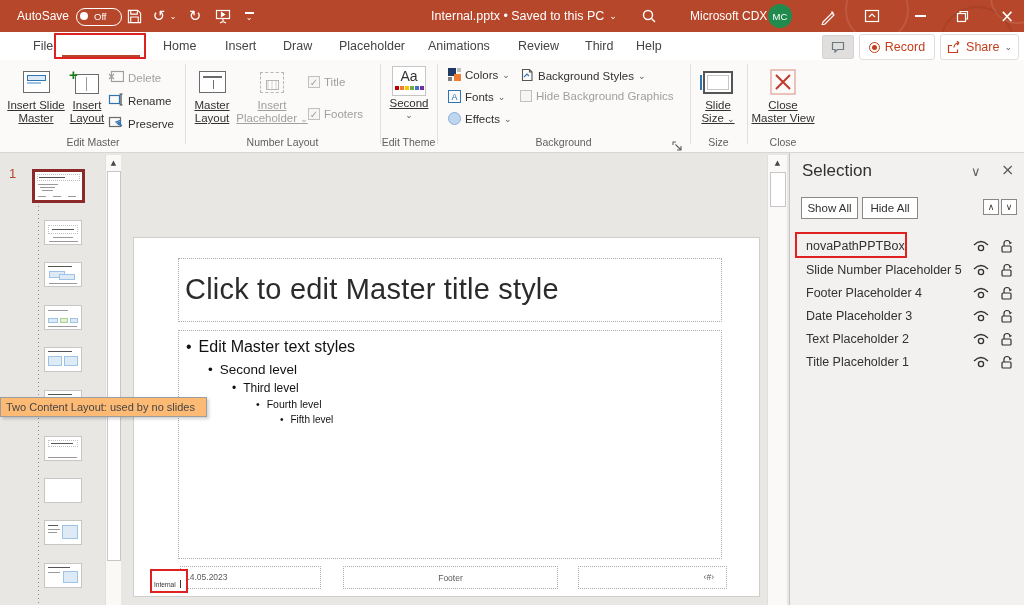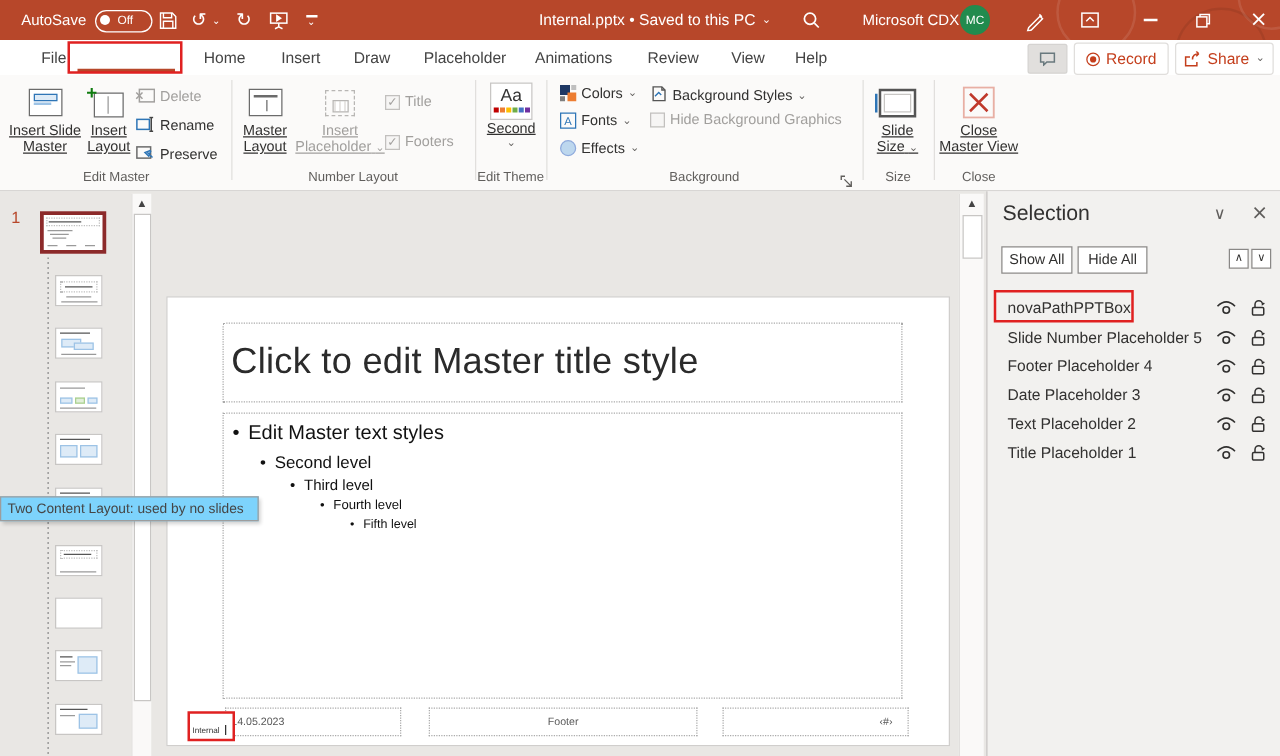--- a/index.html
+++ b/index.html
@@ -50,21 +50,21 @@
   .tdot{position:absolute;border:1px dotted #BFBFBF;box-sizing:border-box;}
   .tblue{position:absolute;background:#DEEBF7;border:1px solid #9DC3E6;box-sizing:border-box;}
   .dotline{position:absolute;left:38px;top:53px;width:1px;height:399px;
            background-image:repeating-linear-gradient(to bottom,#8a8a8a 0 1px,transparent 1px 4px);}
   .sbar{position:absolute;background:#FAF9F8;border-left:1px solid #E1DFDD;box-sizing:border-box;}
   .sthumb{position:absolute;background:#fff;border:1px solid #C8C6C4;box-sizing:border-box;}
   .sarrow{font-size:7px;color:#444;text-align:center;display:block;padding-top:4px;font-family:"DejaVu Sans",sans-serif;}
   .slide{position:absolute;left:133px;top:84px;width:627px;height:360px;background:#fff;border:1px solid #D0CECC;box-sizing:border-box;}
   .ph{position:absolute;border:1px dotted #ABABAB;box-sizing:border-box;}
   .bodyline{position:absolute;display:flex;align-items:baseline;gap:7px;color:#111;}
-  .tooltip{position:absolute;left:0px;top:244px;width:207px;height:20px;background:#7dd3fc;border:1px solid #9D9D9D;box-sizing:border-box;
+  .tooltip{position:absolute;left:0px;top:244px;width:207px;height:20px;background:#fdba74;border:1px solid #9D9D9D;box-sizing:border-box;
            font-size:11px;color:#454545;line-height:18px;padding-left:5px;box-shadow:2px 2px 3px rgba(0,0,0,.18);white-space:nowrap;}
   .redbox{position:absolute;border:2px solid #E02121;box-sizing:border-box;}
   
   .pane{position:absolute;left:789px;top:0;width:235px;height:452px;background:#F2F1EF;border-left:1px solid #C6C4C2;box-sizing:border-box;}
   .panebtn{position:absolute;top:44px;height:22px;background:#fff;border:1px solid #8A8886;box-sizing:border-box;
            font-size:11.5px;color:#323130;display:flex;align-items:center;justify-content:center;}
   .prow{position:absolute;left:16px;width:219px;height:21px;font-size:12.5px;color:#323130;line-height:21px;}
   .picon{position:absolute;top:3px;}
 </style>
 </head>
@@ -153,21 +153,21 @@
 
 <div class="tabrow">
   <span class="tab" style="left:33px;">File</span>
   <span class="tab sel" style="left:62px;">Slide Master</span>
   <span class="tab" style="left:163px;">Home</span>
   <span class="tab" style="left:225px;">Insert</span>
   <span class="tab" style="left:283px;">Draw</span>
   <span class="tab" style="left:339px;">Placeholder</span>
   <span class="tab" style="left:428px;">Animations</span>
   <span class="tab" style="left:518px;">Review</span>
-  <span class="tab" style="left:585px;">View</span>
+  <span class="tab" style="left:585px;">Third</span>
   <span class="tab" style="left:636px;">Help</span>
 
   <div class="cmtbtn">
     <svg width="14" height="12" viewBox="0 0 14 12" fill="none" stroke="#69797E" stroke-width="1.2">
       <path d="M1.5 1.5 h11 v7 h-6 l-2.5 2.5 v-2.5 h-2.5 z"></path>
     </svg>
   </div>
   <div class="pillbtn" style="left:859px;width:74px;">
     <span style="width:11px;height:11px;border:1.5px solid #C43E1C;border-radius:50%;display:inline-flex;align-items:center;justify-content:center;box-sizing:border-box;">
       <span style="width:5px;height:5px;background:#C43E1C;border-radius:50%;"></span>

